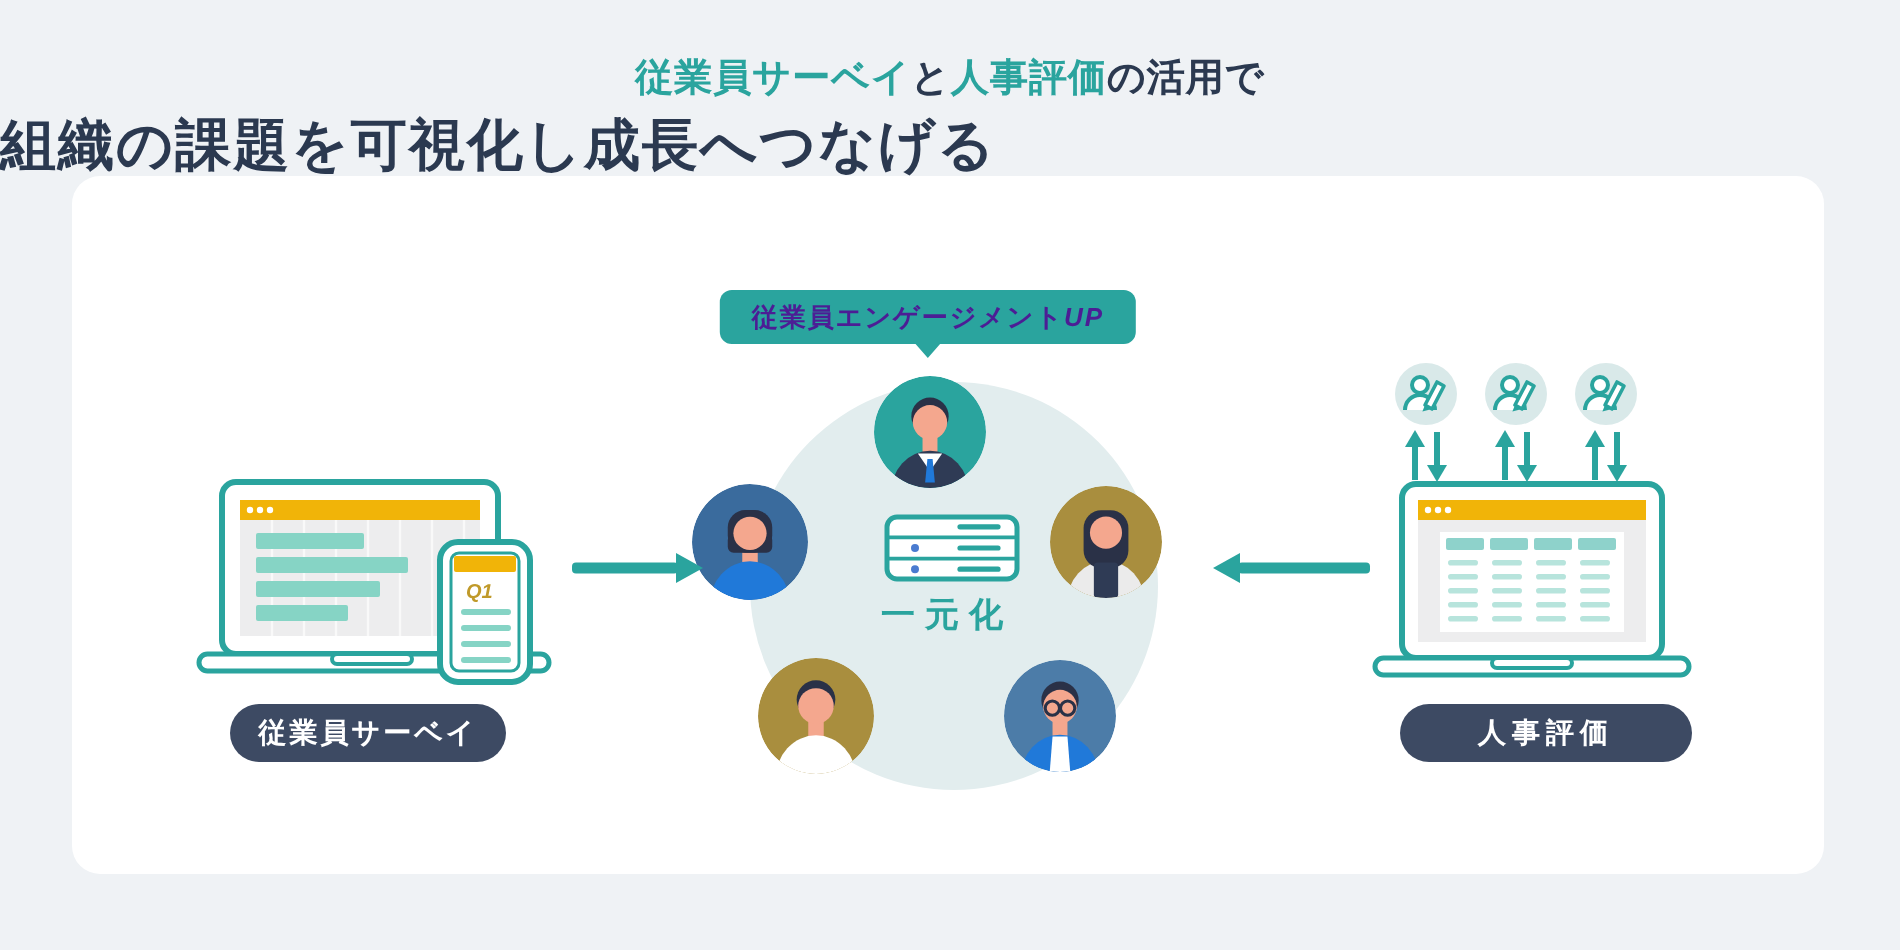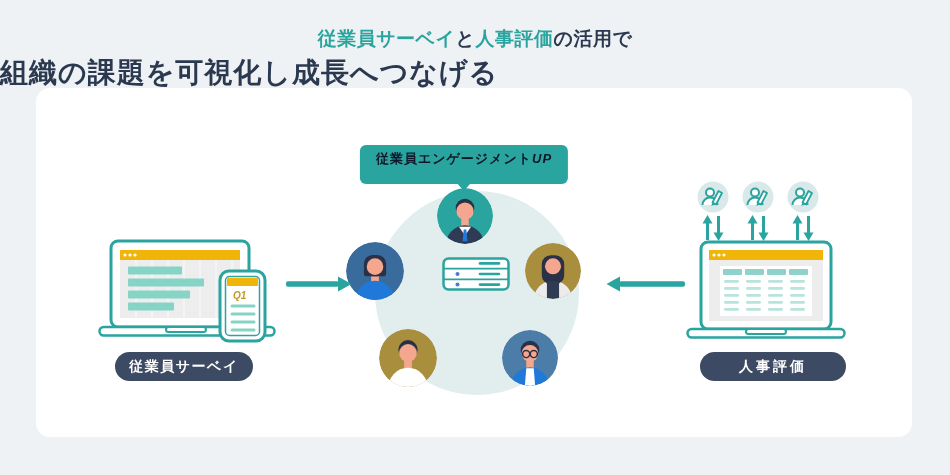--- a/index.html
+++ b/index.html
@@ -11,22 +11,22 @@
   }
   *{margin:0;padding:0;box-sizing:border-box;}
   body{font-family:"Liberation Sans","DejaVu Sans",sans-serif;}
   .page{position:relative;width:950px;height:475px;background:var(--bg);overflow:hidden;}
   .title1{position:absolute;top:26px;left:0;width:100%;text-align:center;font-size:19px;font-weight:bold;color:var(--navy);letter-spacing:.5px;}
   .title1 .hl{color:var(--teal);}
   .title2{position:absolute;top:54px;left:0;width:100%;font-size:28px;font-weight:bold;color:var(--navy);letter-spacing:1px;}
   .card{position:absolute;left:36px;top:88px;width:876px;height:349px;background:var(--card);border-radius:14px;}
   .abs{position:absolute;}
   
-  .badge{position:absolute;left:428px;top:57px;transform:translateX(-50%);height:39px;line-height:27px;
-    background:var(--teal);color:#0f172a;font-size:13px;font-weight:bold;letter-spacing:1px;
+  .badge{position:absolute;left:428px;top:57px;transform:translateX(-50%);height:27px;line-height:27px;
+    background:var(--teal);color:#4c1d95;font-size:13px;font-weight:bold;letter-spacing:1px;
     padding:0 16px;border-radius:6px;white-space:nowrap;}
   .badge em{font-style:italic;font-weight:bold;}
   .badge::after{content:"";position:absolute;left:50%;bottom:-7px;margin-left:-7px;
     border-left:7px solid transparent;border-right:7px solid transparent;border-top:8px solid var(--teal);}
   
   .big-circle{left:339px;top:103px;width:204px;height:204px;border-radius:50%;background:var(--circle-pale);}
   .avatar{border-radius:50%;overflow:hidden;display:block;}
   .captions{left:357px;top:205px;width:156px;text-align:center;color:var(--teal);font-weight:bold;}
   .cap1{font-size:11px;letter-spacing:1px;}
   .cap2{font-size:17px;letter-spacing:5px;margin-top:3px;text-indent:5px;}
@@ -133,20 +133,21 @@
       <line x1="2" y1="11.7" x2="66" y2="11.7" stroke="var(--teal)" stroke-width="1.8"></line>
       <line x1="2" y1="22.3" x2="66" y2="22.3" stroke="var(--teal)" stroke-width="1.8"></line>
       <line x1="38" y1="6.4" x2="57" y2="6.4" stroke="var(--teal)" stroke-width="2.6" stroke-linecap="round"></line>
       <line x1="38" y1="17" x2="57" y2="17" stroke="var(--teal)" stroke-width="2.6" stroke-linecap="round"></line>
       <line x1="38" y1="27.6" x2="57" y2="27.6" stroke="var(--teal)" stroke-width="2.6" stroke-linecap="round"></line>
       <circle cx="15.5" cy="17" r="2" fill="var(--dot-blue)"></circle>
       <circle cx="15.5" cy="27.6" r="2" fill="var(--dot-blue)"></circle>
     </svg>
 
     <div class="abs captions">
+      <div class="cap2">一元化</div>
     </div>
 
     <svg class="abs" style="left:250px;top:187px" width="66" height="18" viewBox="0 0 66 18">
       <rect x="0" y="6.2" width="53" height="5.6" rx="2" fill="var(--teal)"></rect>
       <polygon points="52,1.5 65.5,9 52,16.5" fill="var(--teal)"></polygon>
     </svg>
     <svg class="abs" style="left:570px;top:187px" width="80" height="18" viewBox="0 0 80 18">
       <rect x="13" y="6.2" width="66" height="5.6" rx="2" fill="var(--teal)"></rect>
       <polygon points="14,1.5 0.5,9 14,16.5" fill="var(--teal)"></polygon>
     </svg>

